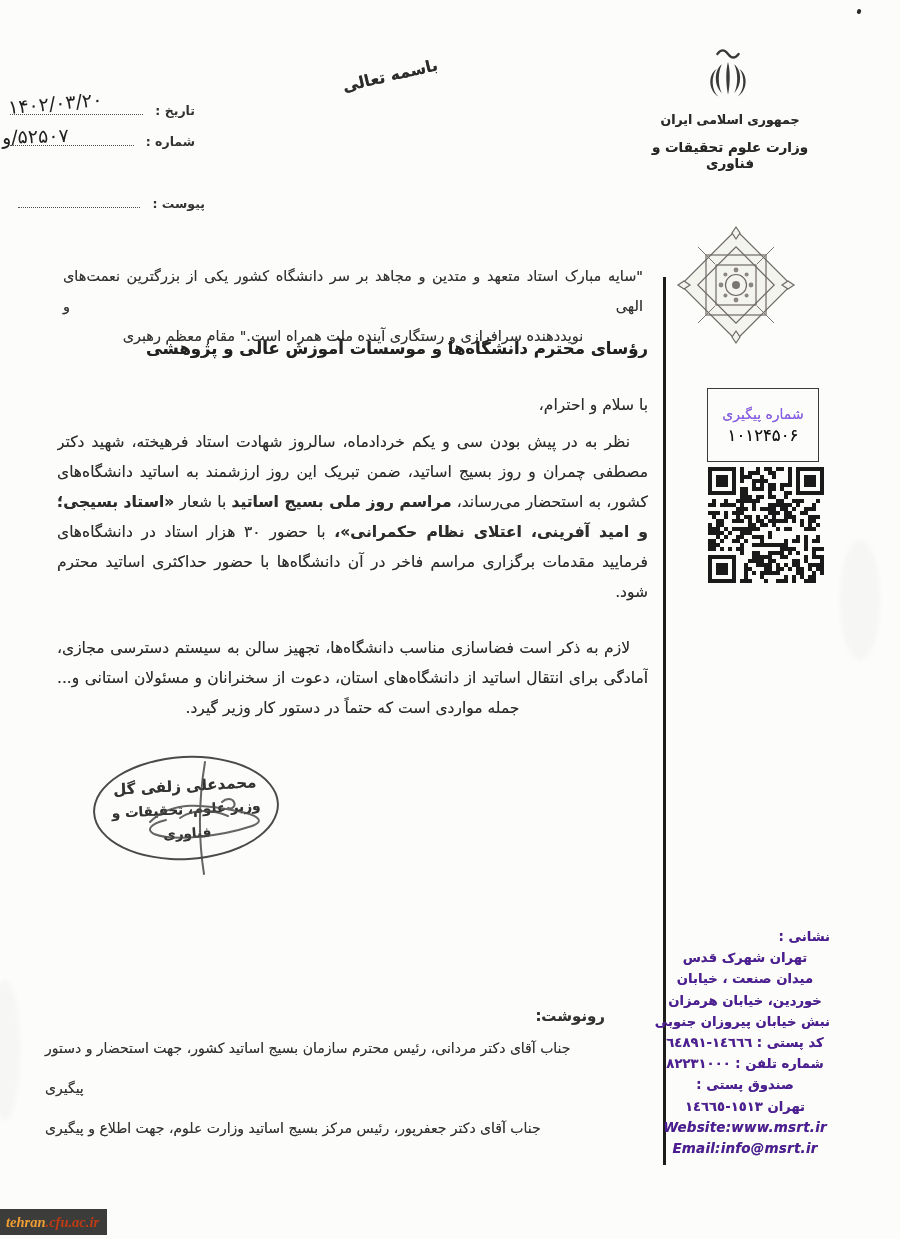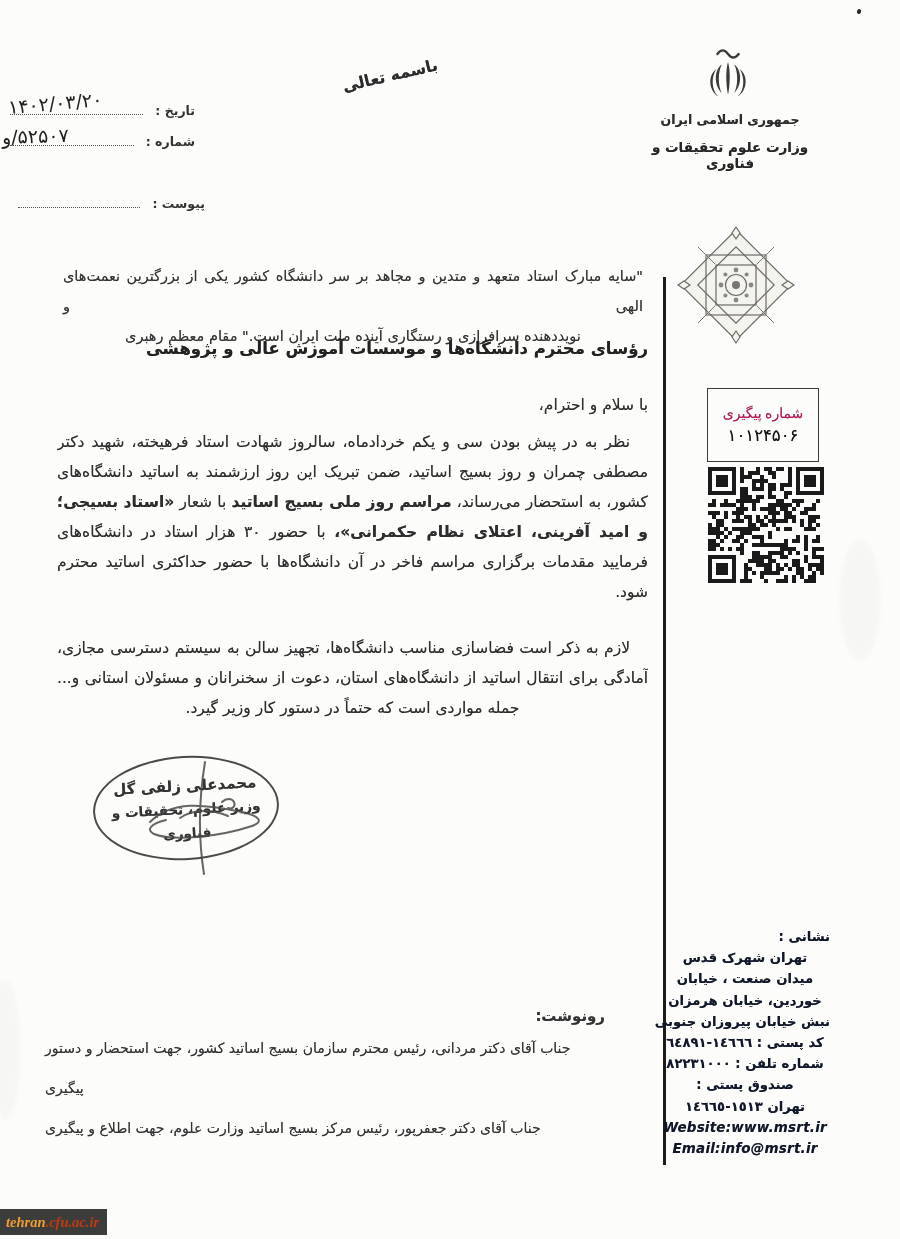--- a/index.html
+++ b/index.html
@@ -19,26 +19,26 @@
 
   .meta-row{position:absolute;display:flex;direction:rtl;width:185px;align-items:flex-end;
     font-size:12.5px;font-weight:bold;color:#333;gap:8px;}
   .meta-row .dots{flex:1;border-bottom:1.5px dotted #55504c;margin:0 4px 3px 0;height:10px;}
   .hw{position:absolute;font-size:19px;color:#22201e;letter-spacing:.5px;white-space:nowrap;}
 
   
   .vline{left:663px;top:277px;width:2.5px;height:888px;background:#1e1c1a;}
   .track-box{left:707px;top:388px;width:110px;height:72px;border:1.5px solid #3a3a3a;
     display:flex;flex-direction:column;justify-content:center;align-items:center;gap:4px;background:#fcfcfa;}
-  .track-label{font-size:14px;color:#be185d;font-family:Liberation Serif, serif;}
+  .track-label{font-size:14px;color:#8b5cf6;}
   .track-num{font-size:16.5px;color:#111;letter-spacing:2px;}
   .qr{left:708px;top:467px;width:116px;height:116px;}
 
   .contact{left:660px;top:926px;width:170px;font-size:13.2px;font-weight:bold;
-    color:#0f172a;line-height:21.2px;text-align:center;}
+    color:#4c1d95;line-height:21.2px;text-align:center;}
   .contact div{white-space:nowrap;}
   .contact .c-right{text-align:right;}
   .contact .latin{direction:ltr;font-style:italic;font-size:13.5px;letter-spacing:.2px;}
 
   
   .quote{left:63px;top:261px;width:580px;font-size:14.5px;line-height:30px;color:#333;}
   .recipient{left:57px;top:339px;width:591px;font-size:16.5px;font-weight:bold;text-align:right;color:#222;}
   .salutation{left:57px;top:396px;width:591px;font-size:15.5px;text-align:right;}
   .para{left:57px;width:591px;font-size:15.5px;color:#2d2d2d;}
   .para .bl{height:30px;line-height:30px;overflow:hidden;}
@@ -472,21 +472,21 @@
         <rect x="88" y="0" width="28" height="28" fill="#1a1a1a"></rect>
         <rect x="92" y="4" width="20" height="20" fill="#fcfcfa"></rect>
         <rect x="96" y="8" width="12" height="12" fill="#1a1a1a"></rect>
         <rect x="0" y="88" width="28" height="28" fill="#1a1a1a"></rect>
         <rect x="4" y="92" width="20" height="20" fill="#fcfcfa"></rect>
         <rect x="8" y="96" width="12" height="12" fill="#1a1a1a"></rect>
       </svg></div>
 
   <div class="abs quote scantxt">
     <div class="jline">"سایه مبارک استاد متعهد و متدین و مجاهد بر سر دانشگاه کشور یکی از بزرگترین نعمت‌های الهی و</div>
-    <div class="cline">نویددهنده سرافرازی و رستگاری آینده ملت ایران است." مقام معظم رهبری</div>
+    <div class="cline">نویددهنده سرافرازی و رستگاری آینده ملت همراه است." مقام معظم رهبری</div>
   </div>
 
   <div class="abs recipient scantxt">رؤسای محترم دانشگاه‌ها و موسسات آموزش عالی و پژوهشی</div>
   <div class="abs salutation scantxt">با سلام و احترام،</div>
 
   <div class="abs para scantxt" style="top:427px;">
     <div class="bl jline indent"><span>نظر به در پیش بودن سی و یکم خردادماه، سالروز شهادت استاد فرهیخته، شهید دکتر</span></div>
     <div class="bl jline"><span>مصطفی چمران و روز بسیج اساتید، ضمن تبریک این روز ارزشمند به اساتید دانشگاه‌های</span></div>
     <div class="bl jline"><span>کشور، به استحضار می‌رساند، </span><span style="font-weight: bold;">مراسم روز ملی بسیج اساتید</span><span> با شعار </span><span style="font-weight: bold;">«استاد بسیجی؛ جهاد تبیین</span></div>
     <div class="bl jline"><span style="font-weight: bold;">و امید آفرینی، اعتلای نظام حکمرانی»،</span><span> با حضور ۳۰ هزار استاد در دانشگاه‌های سراسر کشور</span></div>

